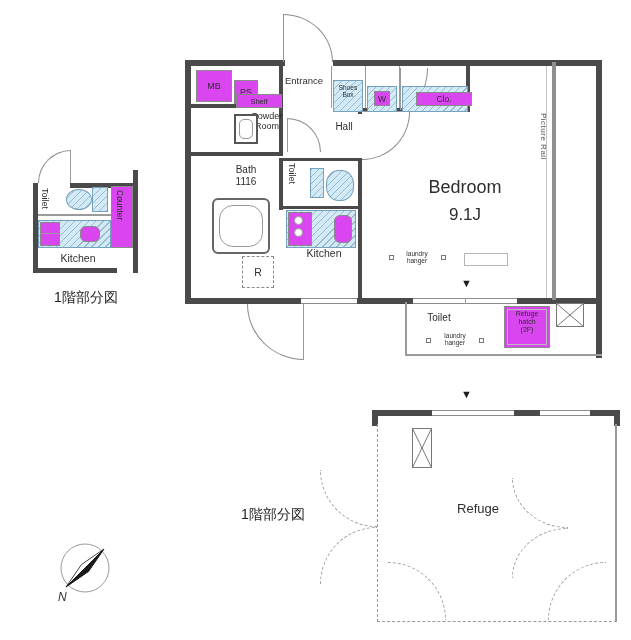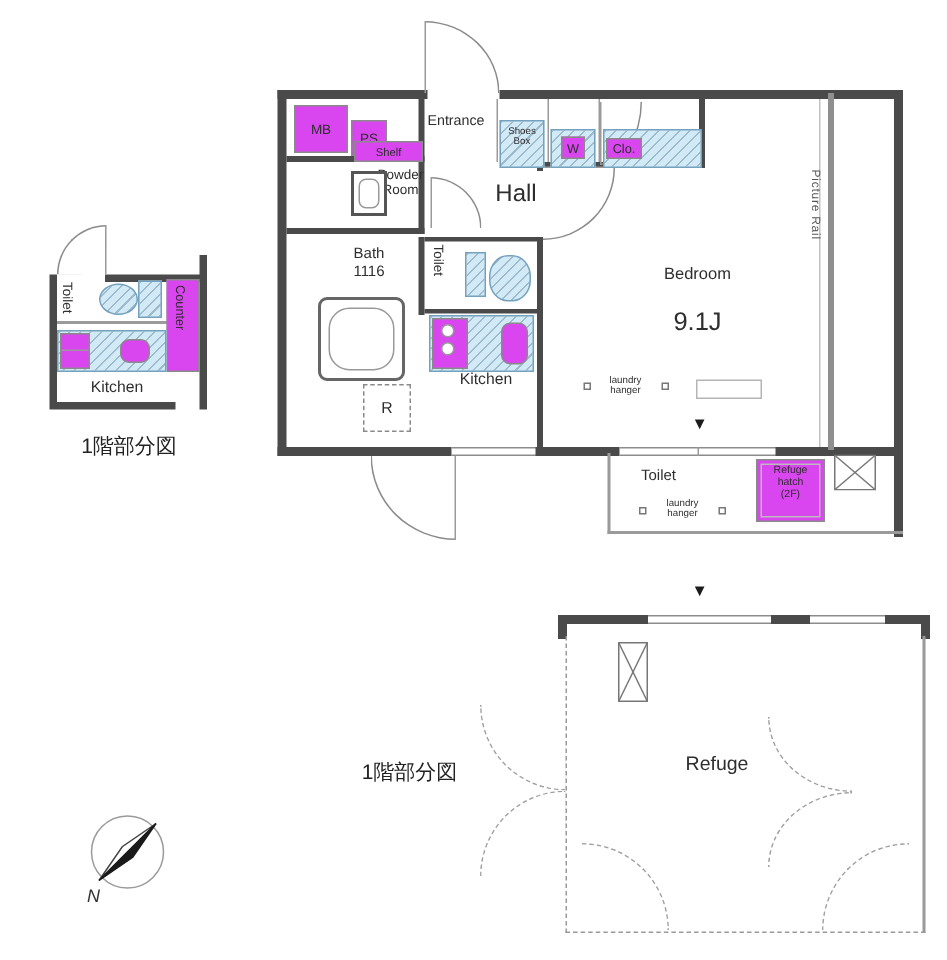--- a/index.html
+++ b/index.html
@@ -112,30 +112,30 @@
     <div class="label" style="left:274px;top:76px;width:60px;font-size:9.5px">Entrance</div>
 
     <div class="fixture" style="left:333px;top:80px;width:30px;height:32px"></div>
     <div class="label" style="left:333px;top:84px;width:30px;font-size:6.5px">Shoes
 Box</div>
     <div class="fixture" style="left:367px;top:86px;width:30px;height:26px"></div>
     <div class="whitebox cbox" style="left:374px;top:91px;width:16px;height:15px">
         <span style="font-size:8.5px">W</span>
       </div>
     <div class="fixture" style="left:402px;top:86px;width:66px;height:26px"></div>
-    <div class="whitebox cbox" style="left:404px;top:92px;width:24px;height:14px">
+    <div class="whitebox cbox" style="left:416px;top:92px;width:56px;height:14px">
         <span style="font-size:8.5px">Clo.</span>
       </div>
 
     <div class="label" style="left:246px;top:111px;width:42px;font-size:9px">Powder
 Room</div>
     <div class="abs" style="left:234px;top:114px;width:24px;height:30px;border:2px solid #555;background:#fff"></div>
     <div class="abs" style="left:239px;top:119px;width:14px;height:20px;border:1px solid #999;border-radius:5px"></div>
 
-    <div class="label" style="left:322px;top:121px;width:44px;font-size:16px">Hall</div>
+    <div class="label" style="left:322px;top:121px;width:44px;font-size:10px">Hall</div>
 
     <div class="label" style="left:218px;top:164px;width:56px;font-size:10px">Bath
 1116</div>
     <div class="abs" style="left:212px;top:198px;width:58px;height:56px;border:2px solid #666;border-radius:6px;background:#fff"></div>
     <div class="abs" style="left:219px;top:205px;width:44px;height:42px;border:1px solid #999;border-radius:14px"></div>
 
     <div class="vlabel" style="left:287px;top:163px;font-size:9px">Toilet</div>
     <div class="fixture" style="left:310px;top:168px;width:14px;height:30px"></div>
     <div class="fixture" style="left:326px;top:170px;width:28px;height:31px;border-radius:45%"></div>
 
@@ -143,21 +143,21 @@
     <div class="whitebox" style="left:288px;top:212px;width:24px;height:34px"></div>
     <div class="abs" style="left:294px;top:216px;width:9px;height:9px;border:1px solid #999;border-radius:50%;background:#fff"></div>
     <div class="abs" style="left:294px;top:228px;width:9px;height:9px;border:1px solid #999;border-radius:50%;background:#fff"></div>
     <div class="whitebox" style="left:334px;top:215px;width:18px;height:28px;border-radius:6px"></div>
     <div class="label" style="left:292px;top:247px;width:64px;font-size:10.5px">Kitchen</div>
 
     <div class="dashedbox cbox" style="left:242px;top:256px;width:32px;height:32px">
         <span style="font-size:10.5px">R</span>
       </div>
 
-    <div class="label" style="left:425px;top:177px;width:80px;font-size:11px">Bedroom</div>
+    <div class="label" style="left:425px;top:177px;width:80px;font-size:18px">Bedroom</div>
     <div class="label" style="left:425px;top:205px;width:80px;font-size:17px">9.1J</div>
     <div class="vlabel" style="left:539px;top:113px;font-size:8px;letter-spacing:.5px;color:#555">Picture Rail</div>
     <div class="label" style="left:394px;top:250px;width:46px;font-size:6.5px">laundry
 hanger</div>
     <div class="mark" style="left:389px;top:255px;width:5px;height:5px"></div>
     <div class="mark" style="left:441px;top:255px;width:5px;height:5px"></div>
     <div class="abs" style="left:464px;top:253px;width:44px;height:13px;border:1px solid #b5b5b5;background:#fff"></div>
     <div class="tri" style="left:461px;top:278px">▼</div>
   </div>
 

